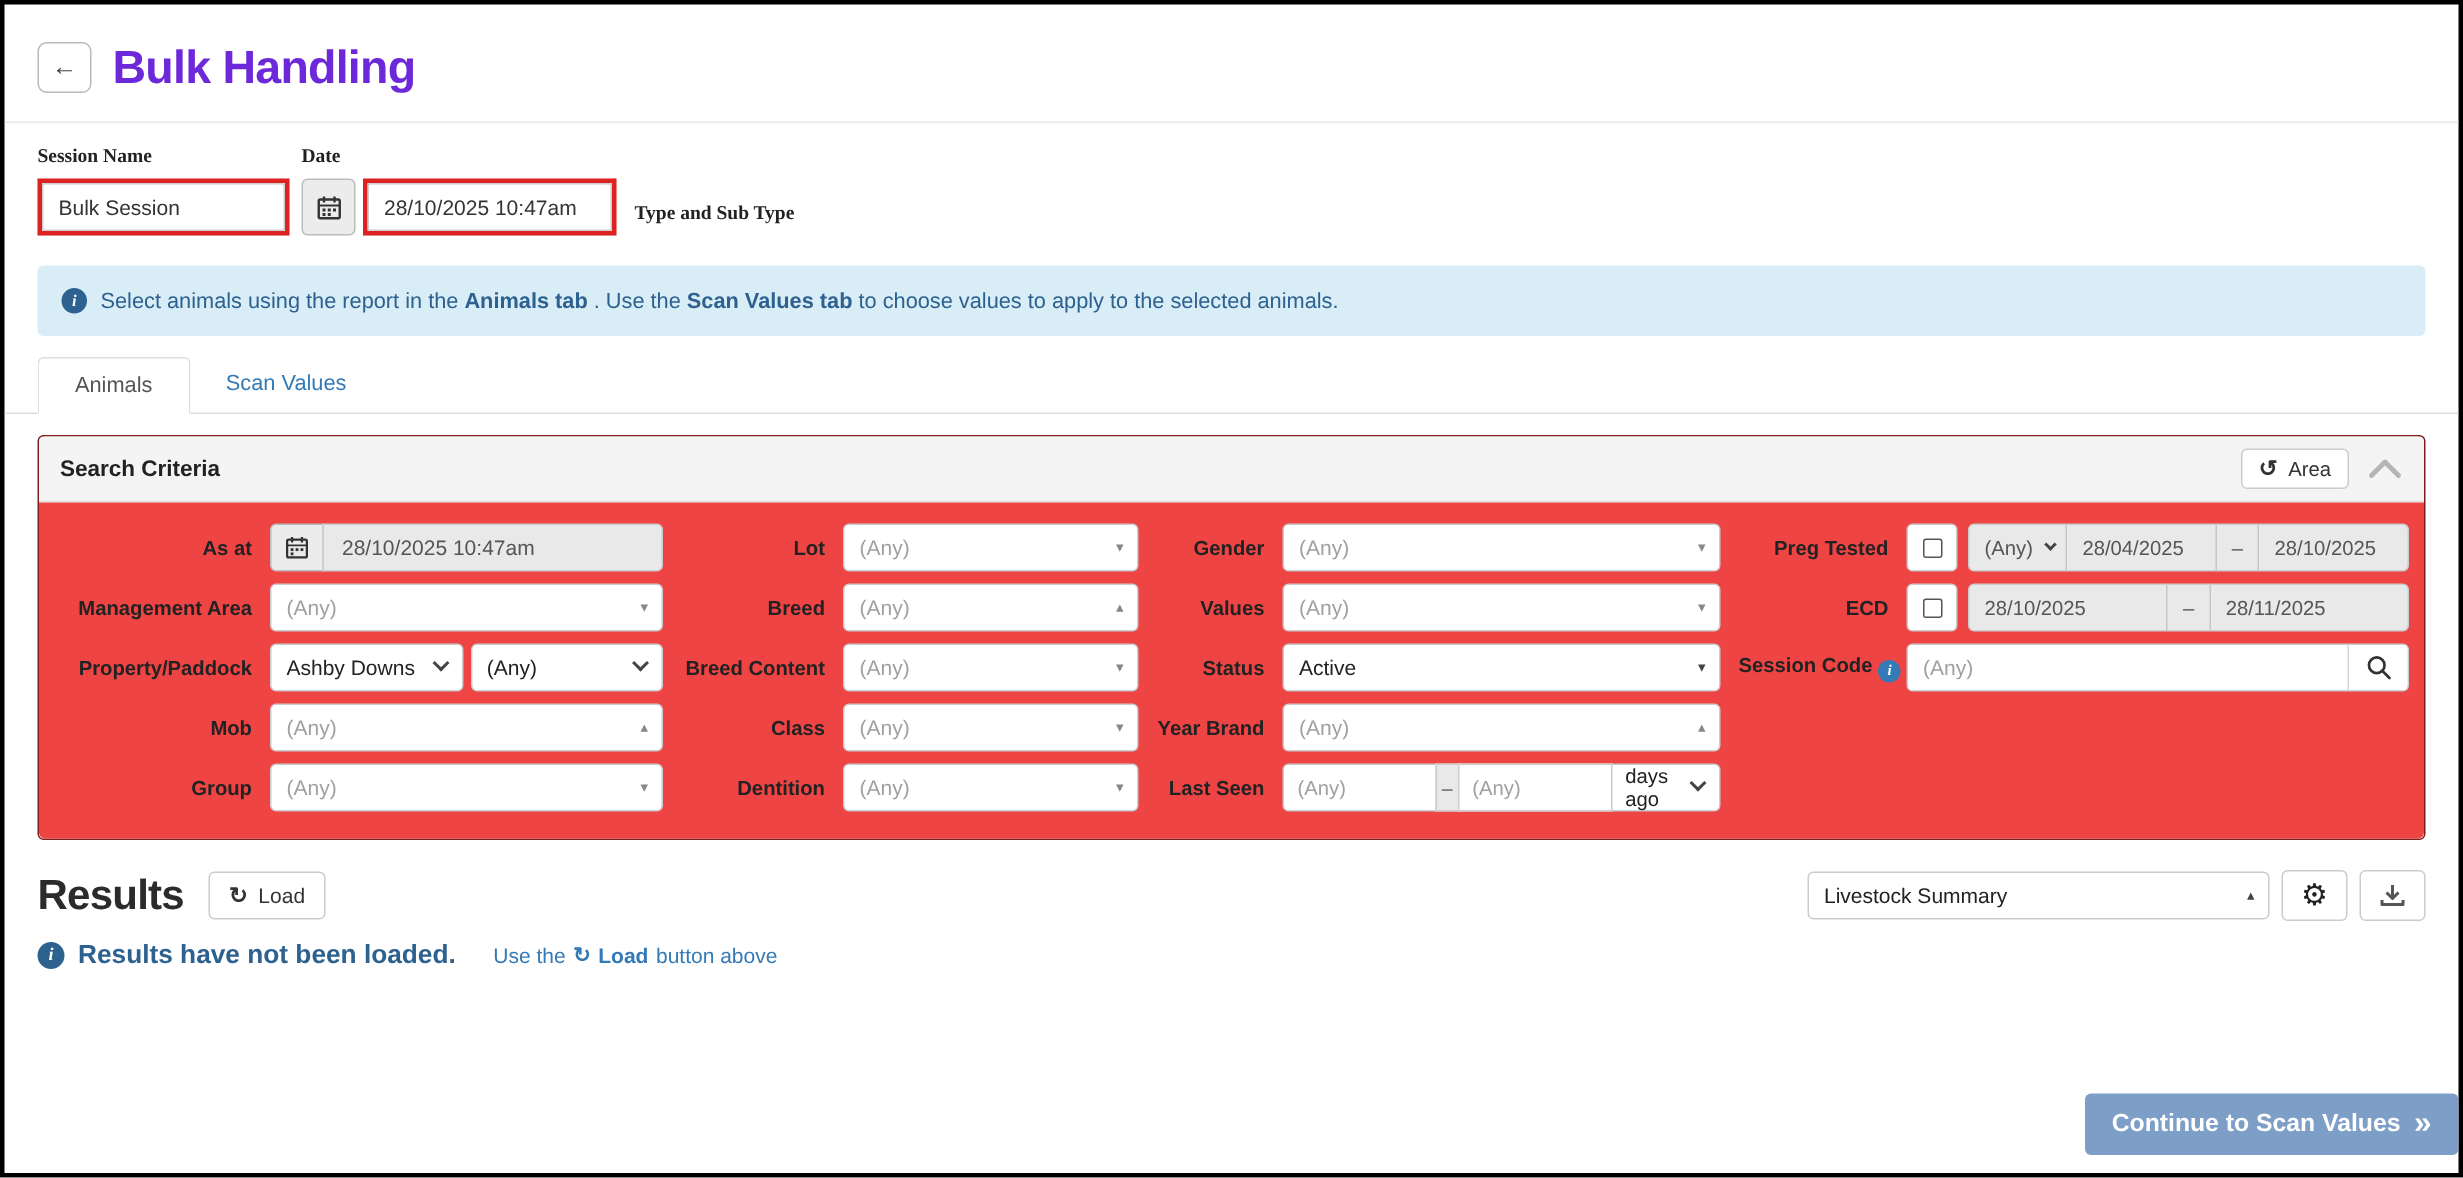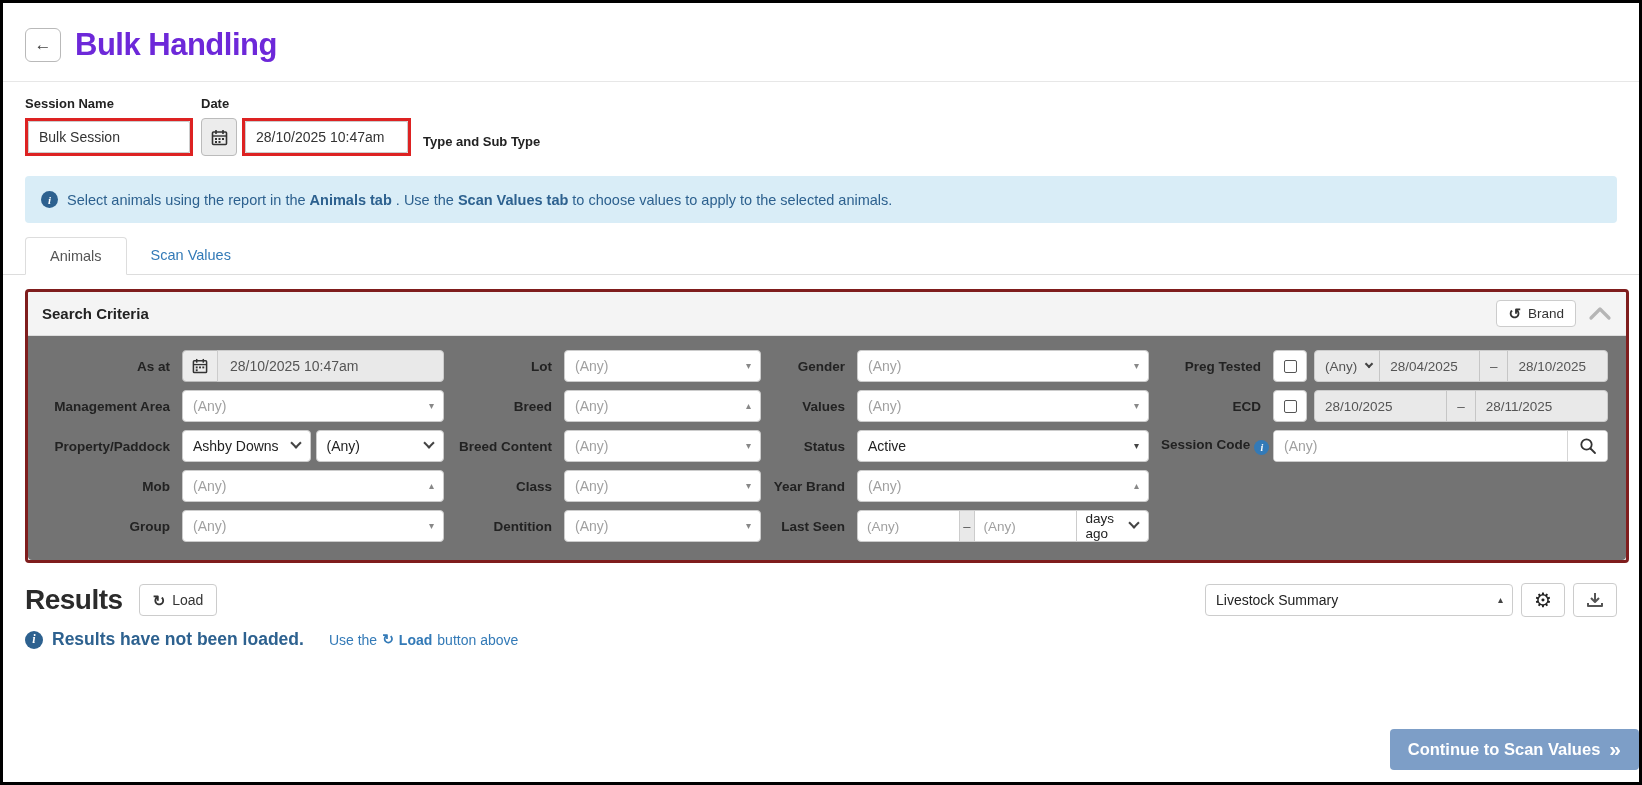--- a/index.html
+++ b/index.html
@@ -22,21 +22,21 @@
   
   .topbar{display:flex;align-items:center;gap:14px;padding-top:24px;}
   .back-btn{width:36px;height:34px;border:1px solid #b9b9b9;border-radius:6px;background:#fff;
     font-size:17px;color:#444;cursor:pointer;display:flex;align-items:center;justify-content:center;}
   .page-title{margin:0;font-size:31px;font-weight:bold;color:#6d28d9;letter-spacing:-0.5px;}
   .hr{border:none;border-top:1px solid #e7e7e7;margin:18px 0 0 0;}
 
   
   .session-row{display:flex;align-items:flex-end;gap:8px;margin-top:14px;}
   .fgroup{display:flex;flex-direction:column;}
-  .flabel{font-size:13px;font-weight:bold;color:#222;margin-bottom:7px;}
+  .flabel{font-size:13px;font-weight:bold;color:#222;margin-bottom:7px;font-family:Liberation Serif, serif;}
   .hrow{display:flex;align-items:stretch;gap:5px;}
   .red-wrap{border:3px solid var(--highlight-red);display:inline-flex;background:#e5e5e5;}
   .tinput{height:32px;border:1px solid #ccc;border-radius:2px;padding:0 10px;font-size:14px;
     color:#333;font-family:inherit;outline:none;background:#fff;}
   .cal-btn{width:36px;height:38px;border:1px solid #bbb;border-radius:4px;background:#ececec;
     display:flex;align-items:center;justify-content:center;cursor:pointer;}
   .nsel{position:relative;height:38px;border:1px solid #aaa;border-radius:4px;background:#fff;
     display:flex;align-items:center;padding:0 26px 0 10px;font-size:14px;color:#222;cursor:pointer;}
   .nsel.slim{height:32px;border-radius:2px;}
   .nsel.grayed{background:#e9e9e9;border-color:#b5b5b5;}
@@ -52,31 +52,31 @@
     display:inline-flex;align-items:center;justify-content:center;}
 
   
   .tabs{display:flex;margin-top:14px;border-bottom:1px solid #ddd;padding-left:22px;}
   .tab{padding:10px 24px;font-size:14.5px;cursor:pointer;}
   .tab.active{background:#fff;border:1px solid #ddd;border-bottom:1px solid #fff;
     border-radius:4px 4px 0 0;margin-bottom:-1px;color:#555;}
   .tab.inactive{color:var(--link-blue);}
 
   
-  .panel{margin:14px 10px 0 22px;border:3px solid #7f1d1d;border-radius:4px;}
+  .panel{margin:14px 22px 0 22px;border:1px solid #7f1d1d;border-radius:4px;}
   .panel-head{display:flex;align-items:center;justify-content:space-between;background:#f4f4f4;
     border-bottom:1px solid #ddd;padding:8px 14px;border-radius:4px 4px 0 0;}
   .panel-title{font-size:15px;font-weight:bold;color:#222;}
   .head-right{display:flex;align-items:center;gap:12px;}
   .btn{display:inline-flex;align-items:center;gap:7px;border:1px solid #ccc;border-radius:4px;
     background:#fff;padding:5px 11px;font-size:13.5px;color:#333;cursor:pointer;font-family:inherit;}
   .ic{font-size:15px;line-height:1;font-weight:bold;}
   .collapse{cursor:pointer;display:inline-flex;}
 
-  .panel-body{padding:14px 16px 18px 16px;background:#737373;border-radius:0 0 4px 4px;}
+  .panel-body{padding:14px 16px 18px 16px;background:#ef4444;border-radius:0 0 4px 4px;}
   .grid{display:grid;grid-template-columns:126px 262px 96px 197px 72px 292px 100px 335px;
     column-gap:12px;row-gap:8px;align-items:center;}
   .glabel{font-size:13.5px;font-weight:bold;color:#222;text-align:right;white-space:nowrap;}
   .s2{position:relative;height:32px;border:1px solid #ccc;border-radius:4px;background:#fff;
     display:flex;align-items:center;padding:0 24px 0 10px;font-size:14px;color:#a0a0a0;cursor:pointer;}
   .s2.dark{color:#222;}
   .tri{position:absolute;right:9px;top:50%;transform:translateY(-52%);font-size:10px;color:#888;}
   .s2.dark .tri{color:#444;}
   .joined{display:flex;height:32px;}
   .joined>*{border-radius:0;}
@@ -189,21 +189,21 @@
     <div class="tab active">Animals</div>
     <div class="tab inactive">Scan Values</div>
   </nav>
 
   <section class="panel">
     <div class="panel-head">
       <span class="panel-title">Search Criteria</span>
       <span class="head-right">
         <button class="btn">
           <span class="ic">↺</span>
-          <span>Brand</span>
+          <span>Area</span>
         </button>
         <span class="collapse">
           <svg width="24" height="15" viewBox="0 0 24 15">
             <polyline points="3,12 12,3 21,12" fill="none" stroke="#b5b5b5" stroke-width="3.2" stroke-linecap="round" stroke-linejoin="round"></polyline>
           </svg>
         </span>
       </span>
     </div>
     <div class="panel-body">
       <div class="grid">

